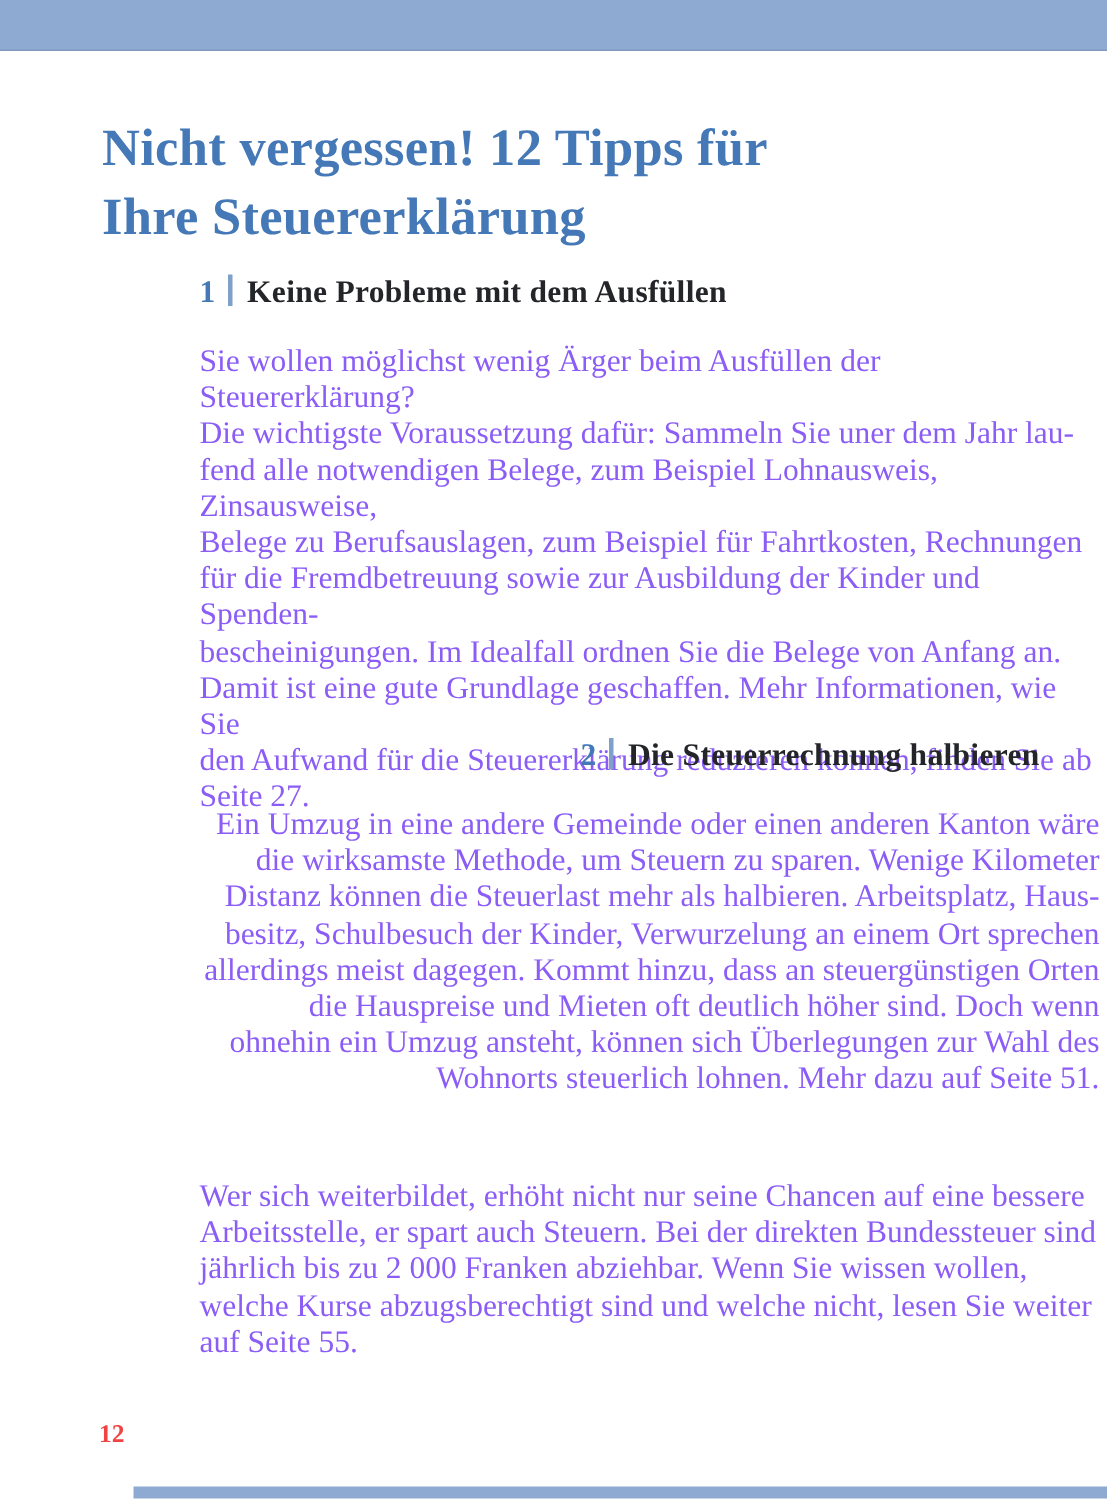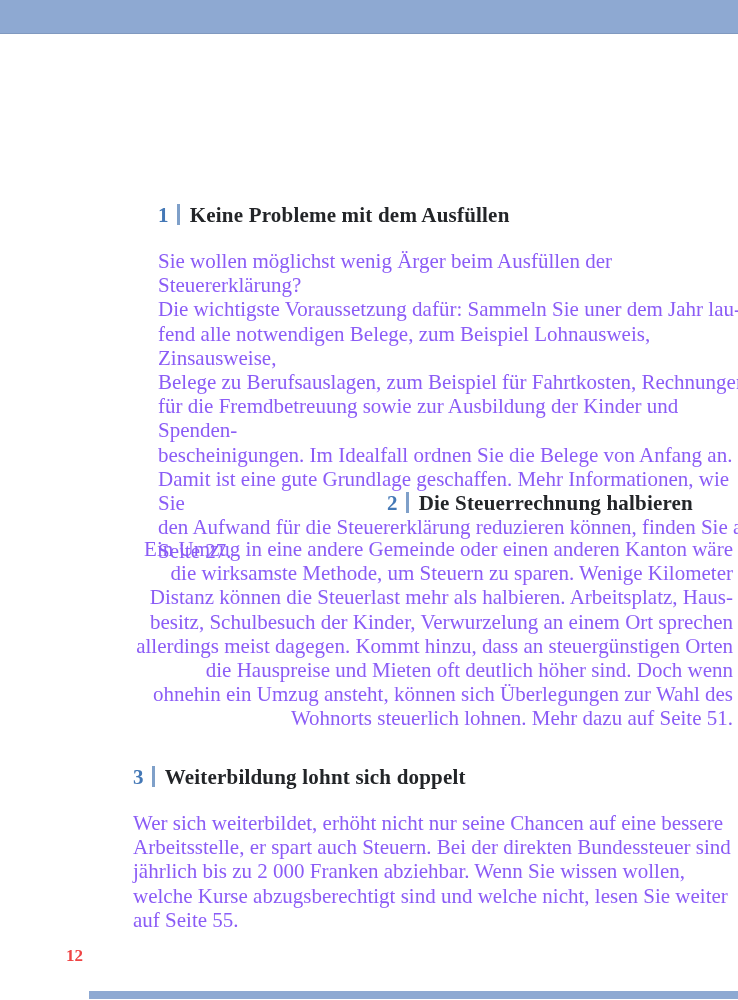--- a/index.html
+++ b/index.html
@@ -38,21 +38,21 @@
     line-height: 46px;
     font-weight: bold;
     letter-spacing: 0.2px;
   }
   .title .t-line { display: block; }
   .tip {
     position: absolute;
     left: 133px;
     width: 560px;
   }
-  .tip-1 { top: 202px; margin-left: 25px; }
+  .tip-1 { top: 181px; }
   .tip-2 { top: 490px; text-align: right; }
   .tip-3 { top: 764px; }
   .tip h2 {
     margin: 0;
     font-size: 21px;
     line-height: 26px;
     font-weight: bold;
     color: #232528;
     letter-spacing: 0.2px;
   }
@@ -85,20 +85,24 @@
     color: #ef4444;
   }
 </style>
 </head>
 <body>
 
 <div class="page">
 
   <div class="top-band"></div>
 
+  <h1 class="title">
+    <span class="t-line">Nicht vergessen! 12 Tipps für</span>
+    <span class="t-line">Ihre Steuererklärung</span>
+  </h1>
 
   <section class="tip tip-1">
     <h2>
       <span class="num">1</span><span class="bar"></span><span class="head">Keine Probleme mit dem Ausfüllen</span>
     </h2>
     <p class="body">Sie wollen möglichst wenig Ärger beim Ausfüllen der Steuererklärung?
 Die wichtigste Voraussetzung dafür: Sammeln Sie uner dem Jahr lau-
 fend alle notwendigen Belege, zum Beispiel Lohnausweis, Zinsausweise,
 Belege zu Berufsauslagen, zum Beispiel für Fahrtkosten, Rechnungen
 für die Fremdbetreuung sowie zur Ausbildung der Kinder und Spenden-
@@ -116,23 +120,20 @@
 die wirksamste Methode, um Steuern zu sparen. Wenige Kilometer
 Distanz können die Steuerlast mehr als halbieren. Arbeitsplatz, Haus-
 besitz, Schulbesuch der Kinder, Verwurzelung an einem Ort sprechen
 allerdings meist dagegen. Kommt hinzu, dass an steuergünstigen Orten
 die Hauspreise und Mieten oft deutlich höher sind. Doch wenn
 ohnehin ein Umzug ansteht, können sich Überlegungen zur Wahl des
 Wohnorts steuerlich lohnen. Mehr dazu auf Seite 51.</p>
   </section>
 
   <section class="tip tip-3">
-    <h2>
-      <span class="num">3</span><span class="bar"></span><span class="head">Weiterbildung lohnt sich doppelt</span>
-    </h2>
     <p class="body">Wer sich weiterbildet, erhöht nicht nur seine Chancen auf eine bessere
 Arbeitsstelle, er spart auch Steuern. Bei der direkten Bundessteuer sind
 jährlich bis zu 2 000 Franken abziehbar. Wenn Sie wissen wollen,
 welche Kurse abzugsberechtigt sind und welche nicht, lesen Sie weiter
 auf Seite 55.</p>
   </section>
 
   <div class="pagenum">12</div>
 
   <div class="bottom-band"></div>

